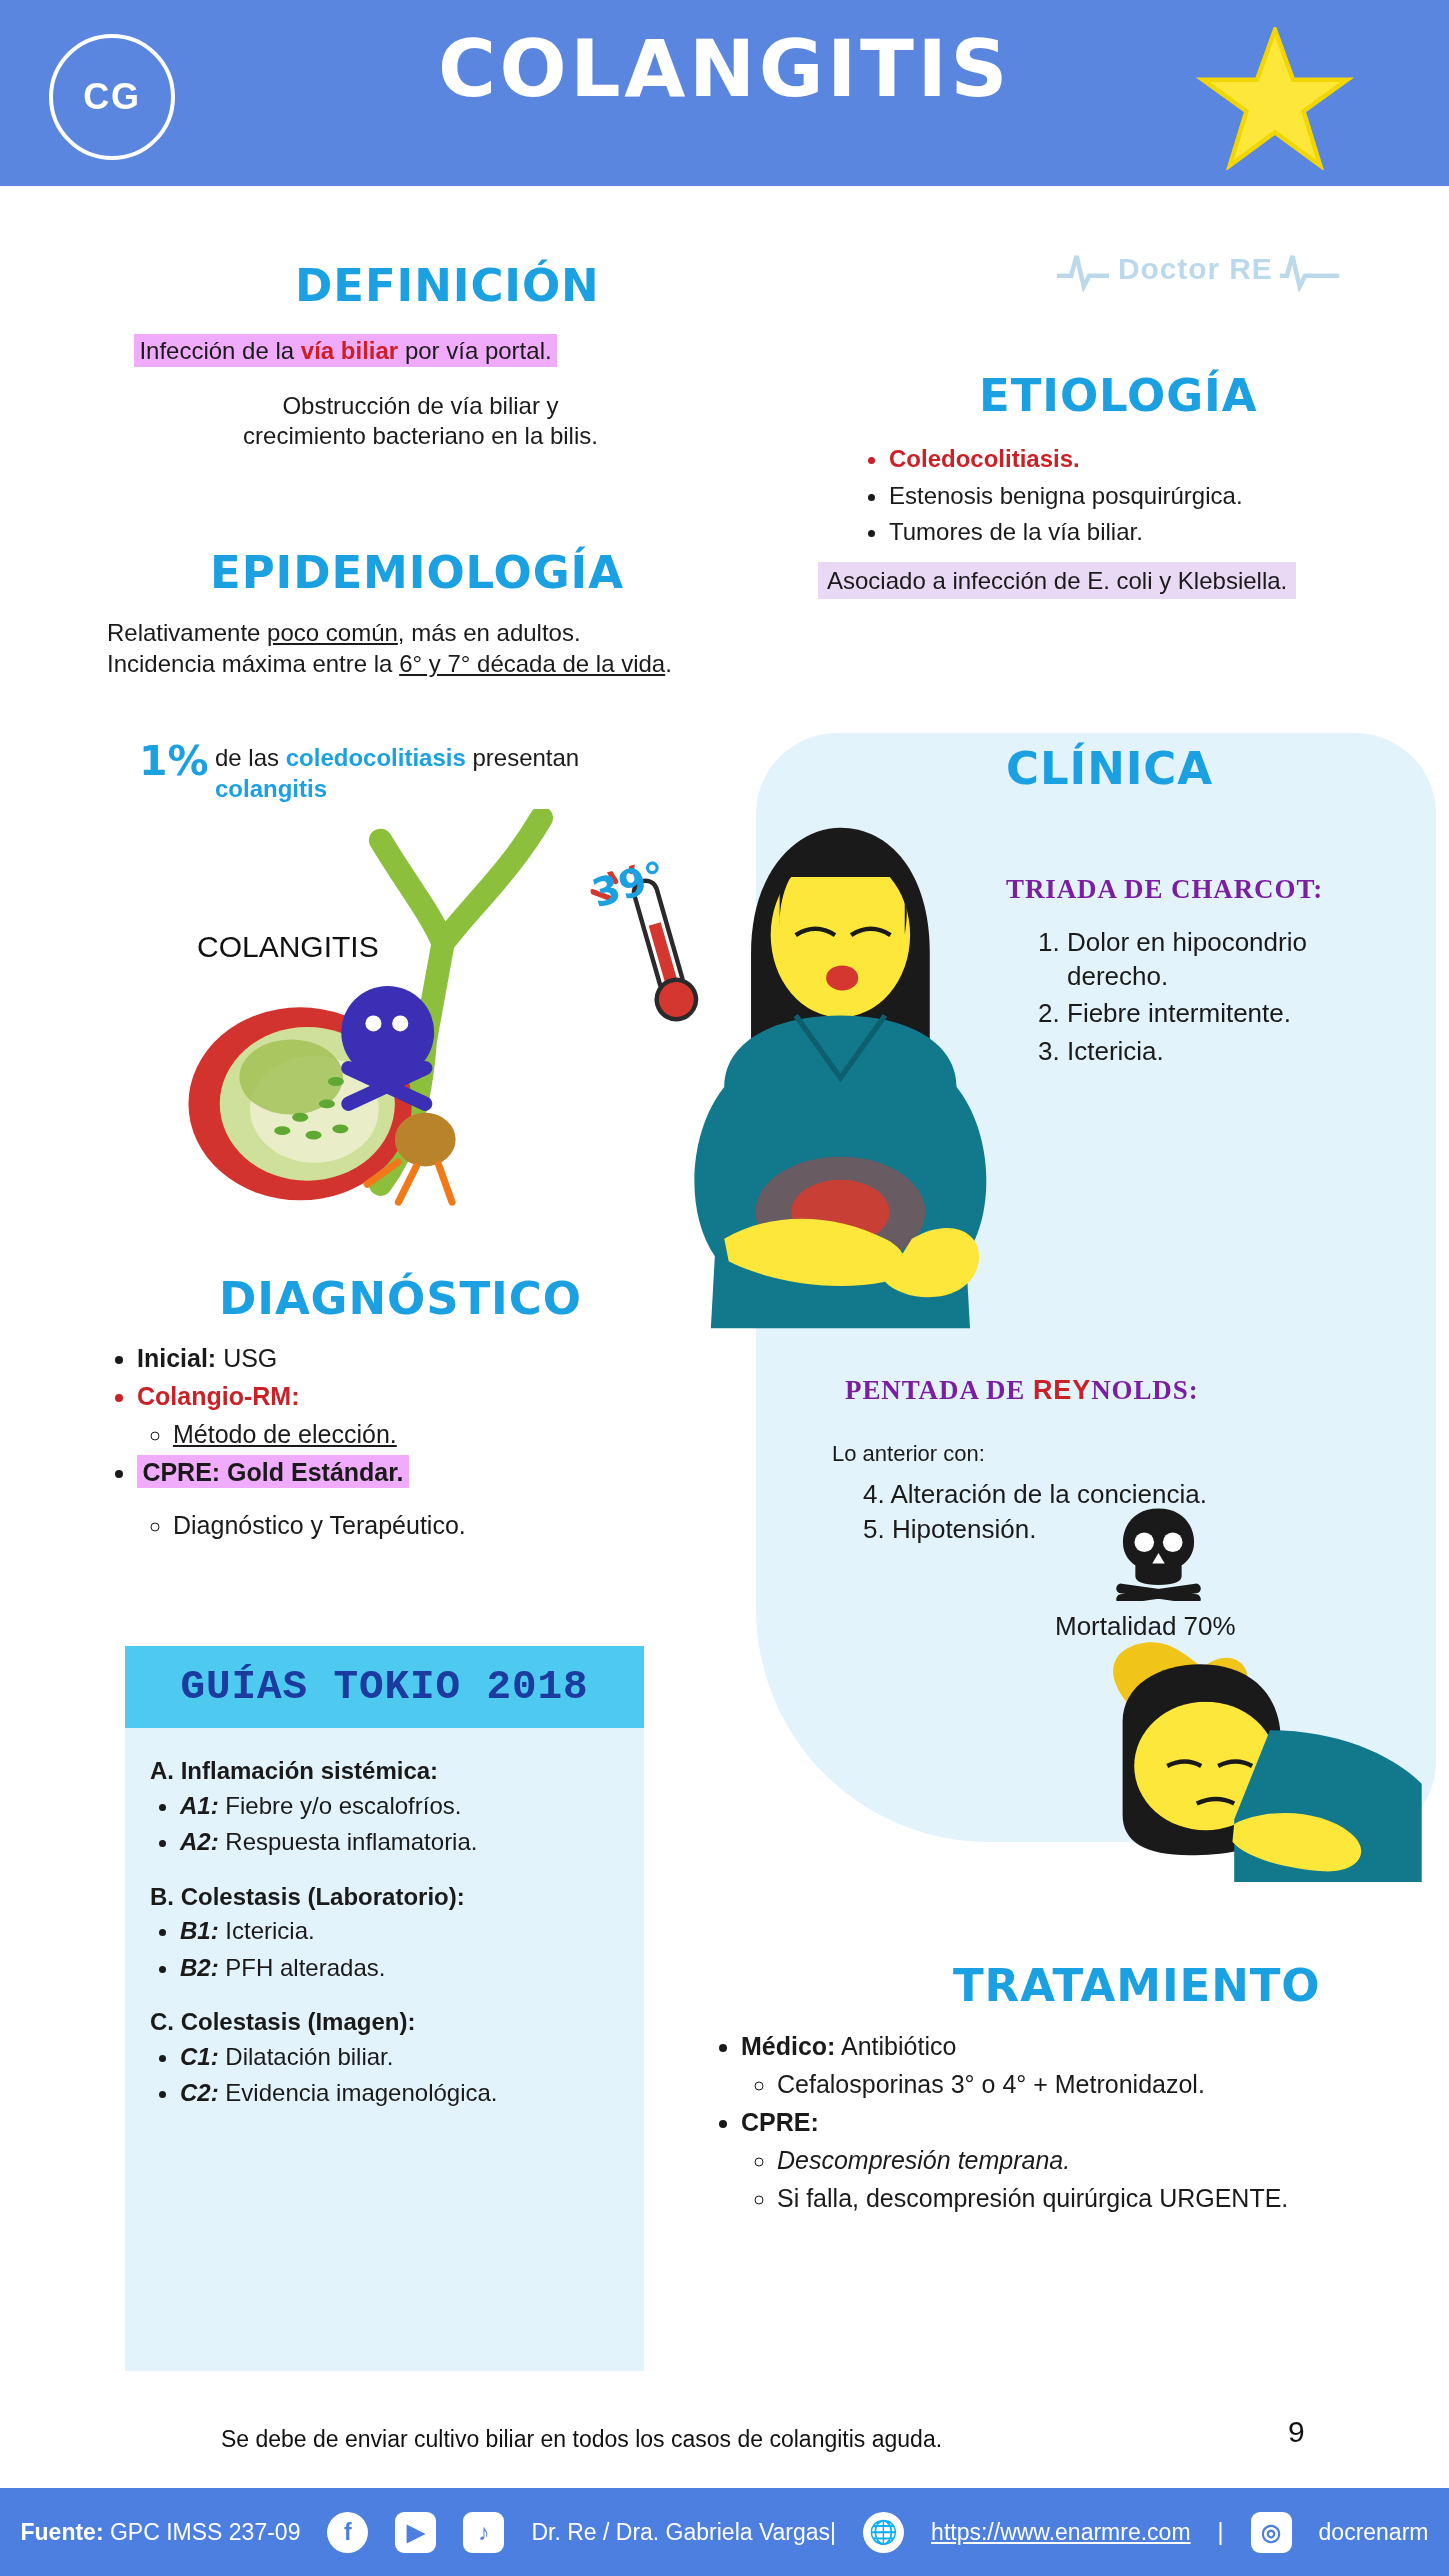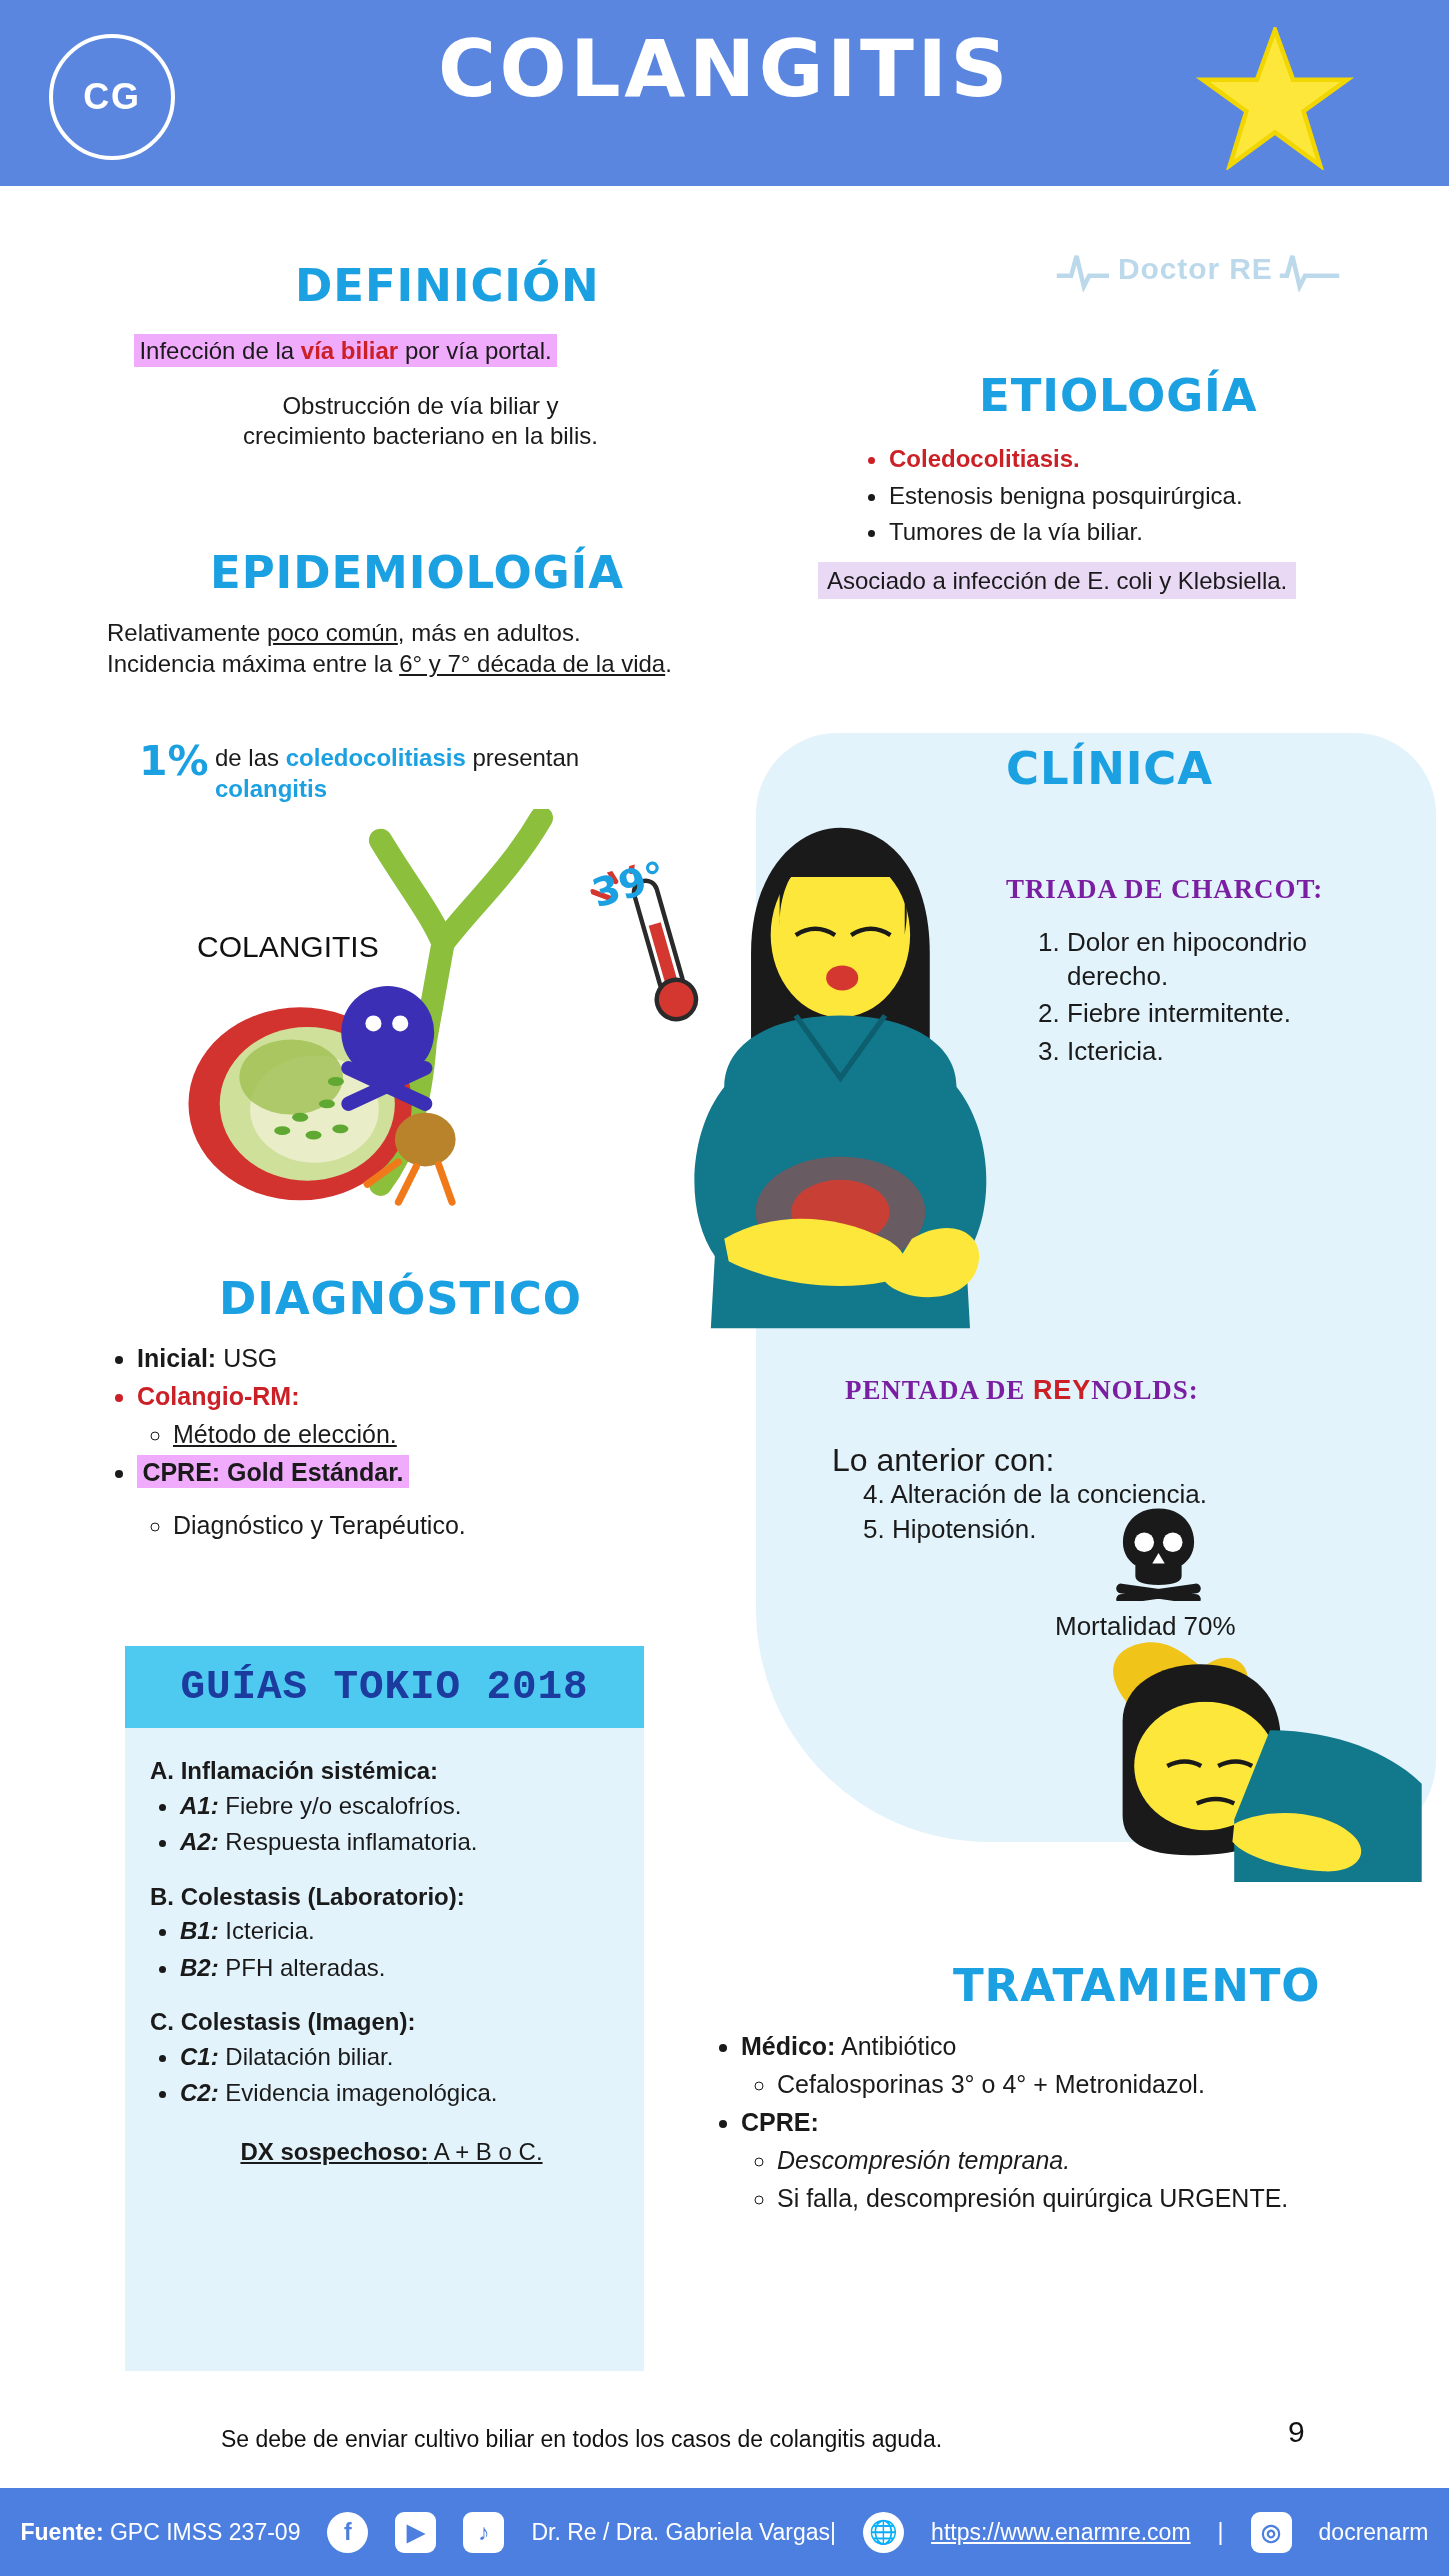--- a/index.html
+++ b/index.html
@@ -232,21 +232,21 @@
       <ul class="circ" style="padding-left:36px;margin-top:21px;">
         <li>Diagnóstico y Terapéutico.</li>
       </ul>
     </li>
   </ul>
 </div>
 
 <div class="txt bold" style="left:845px;top:1373px;font-size:27px;letter-spacing:0.9px;">
   <span class="purple">PENTADA DE </span><span class="red">REY</span><span class="purple">NOLDS:</span>
 </div>
-<div class="txt" style="left:832px;top:1440px;font-size:32px;">Lo anterior con:</div>
+<div class="txt" style="left:832px;top:1440px;font-size:22px;">Lo anterior con:</div>
 <div class="txt" style="left:863px;top:1478px;font-size:26px;">4. Alteración de la conciencia.</div>
 <div class="txt" style="left:863px;top:1513px;font-size:26px;">5. Hipotensión.</div>
 
 <div style="position:absolute;left:1114px;top:1503px;">
   <svg width="89" height="98" viewBox="0 0 100 110">
     <path d="M50 6 C24 6 10 24 10 44 C10 58 18 66 24 70 L24 82 C24 88 32 92 50 92 C68 92 76 88 76 82 L76 70 C82 66 90 58 90 44 C90 24 76 6 50 6 Z" fill="#1a1a1a"></path>
     <circle cx="34" cy="44" r="11" fill="#ffffff"></circle>
       <circle cx="66" cy="44" r="11" fill="#ffffff"></circle>
     <path d="M50 56 l-7 12 h14 z" fill="#ffffff"></path>
     <path d="M8 96 L92 108 M92 96 L8 108" stroke="#1a1a1a" stroke-width="11" stroke-linecap="round"></path>
@@ -282,21 +282,20 @@
   <ul class="plain" style="margin-top:3.6px;">
     <li><span class="bold ital">B1:</span><span> Ictericia.</span></li>
     <li><span class="bold ital">B2:</span><span> PFH alteradas.</span></li>
   </ul>
   <div class="bold" style="margin-top:23px;">C. Colestasis (Imagen):</div>
   <ul class="plain" style="margin-top:3.6px;">
     <li><span class="bold ital">C1:</span><span> Dilatación biliar.</span></li>
     <li><span class="bold ital">C2:</span><span> Evidencia imagenológica.</span></li>
   </ul>
   <div style="margin-top:27px;text-align:center;">
-    <div><span class="bold u">DX sospechoso:</span><span class="u"> A + B o C.</span></div>
   </div>
 </div>
 
 <div class="sec-title" style="left:953px;top:1959px;">TRATAMIENTO</div>
 <div class="txt" style="left:711px;top:2030px;width:698px;font-size:25px;">
   <ul class="plain">
     <li><span class="bold">Médico:</span><span> Antibiótico</span>
       <ul class="circ" style="padding-left:36px;margin-top:5.4px;">
         <li>Cefalosporinas 3° o 4° + Metronidazol.</li>
       </ul>

